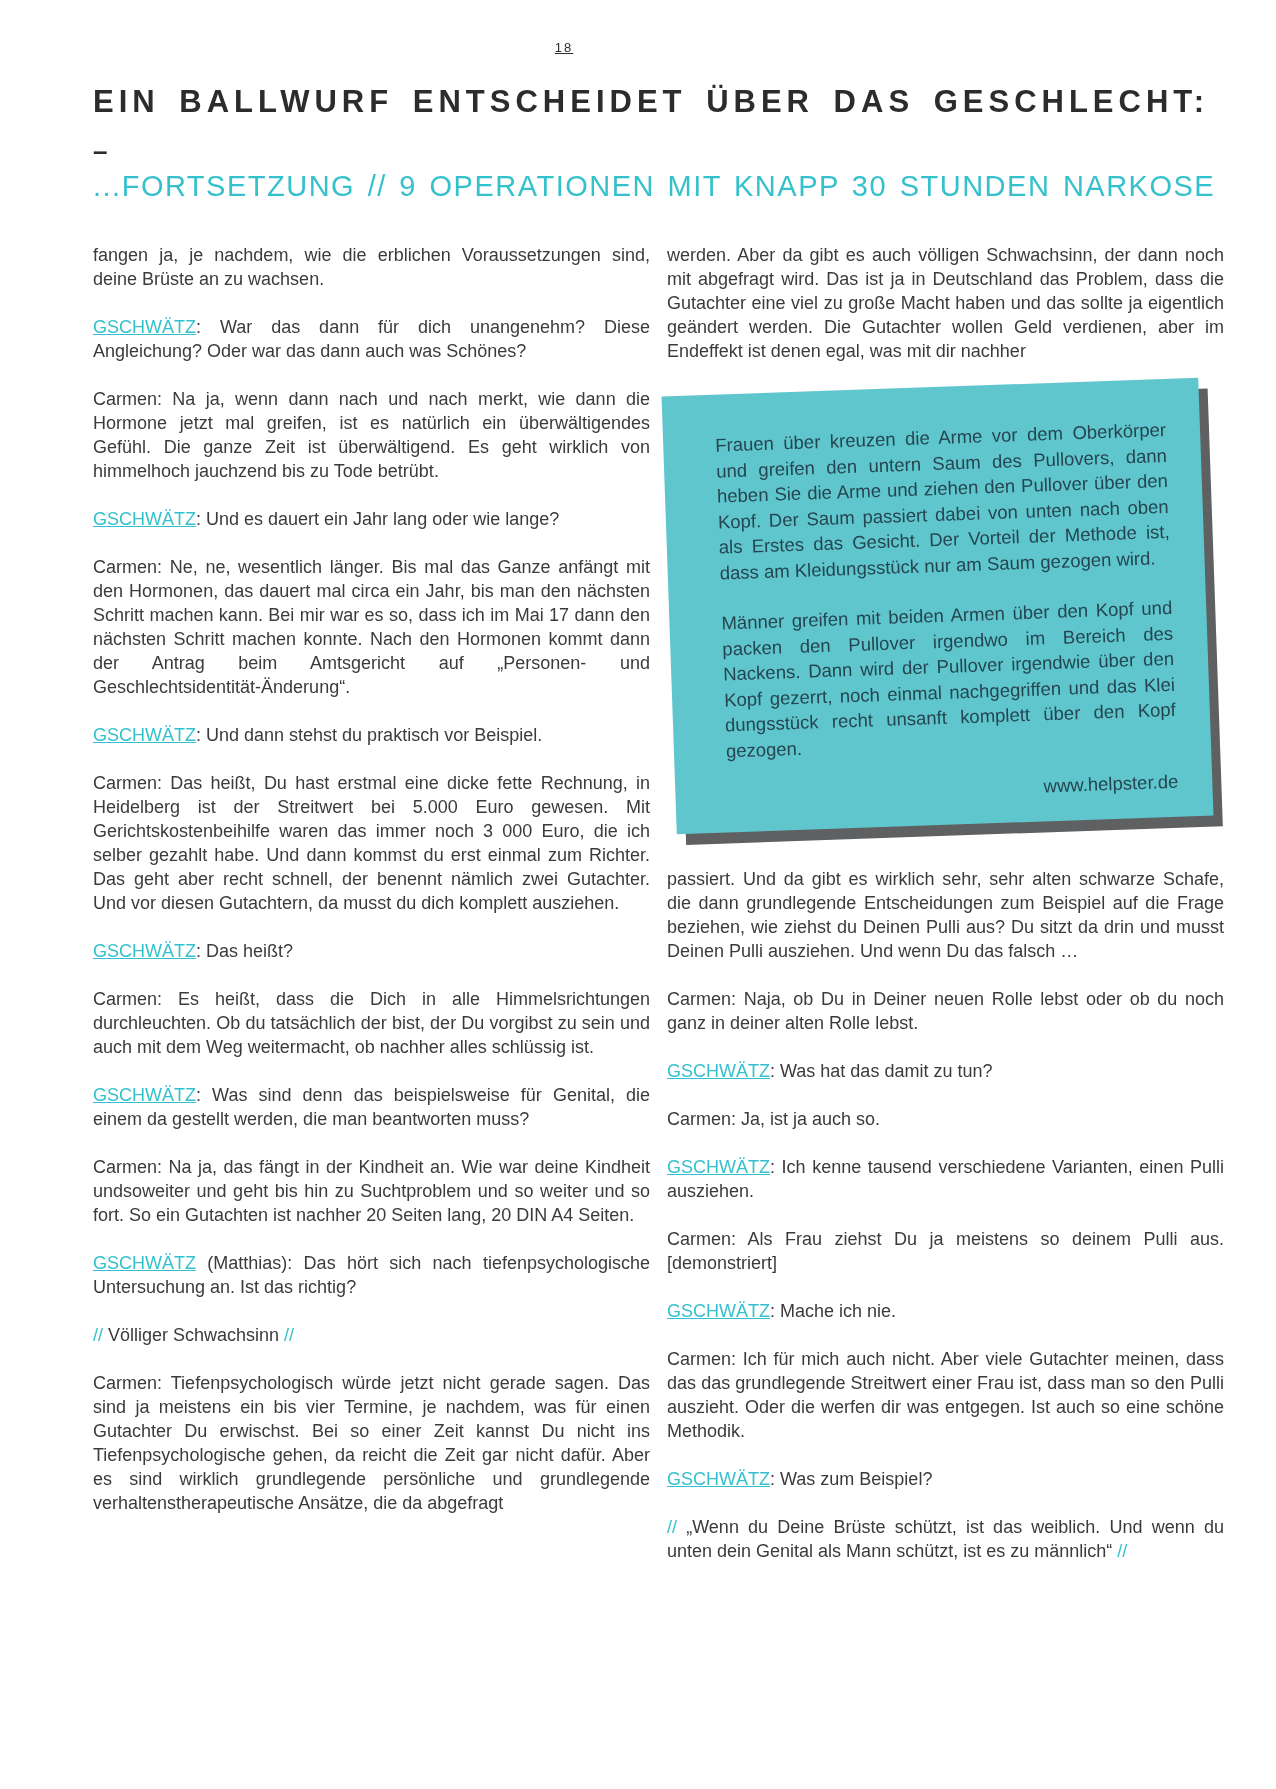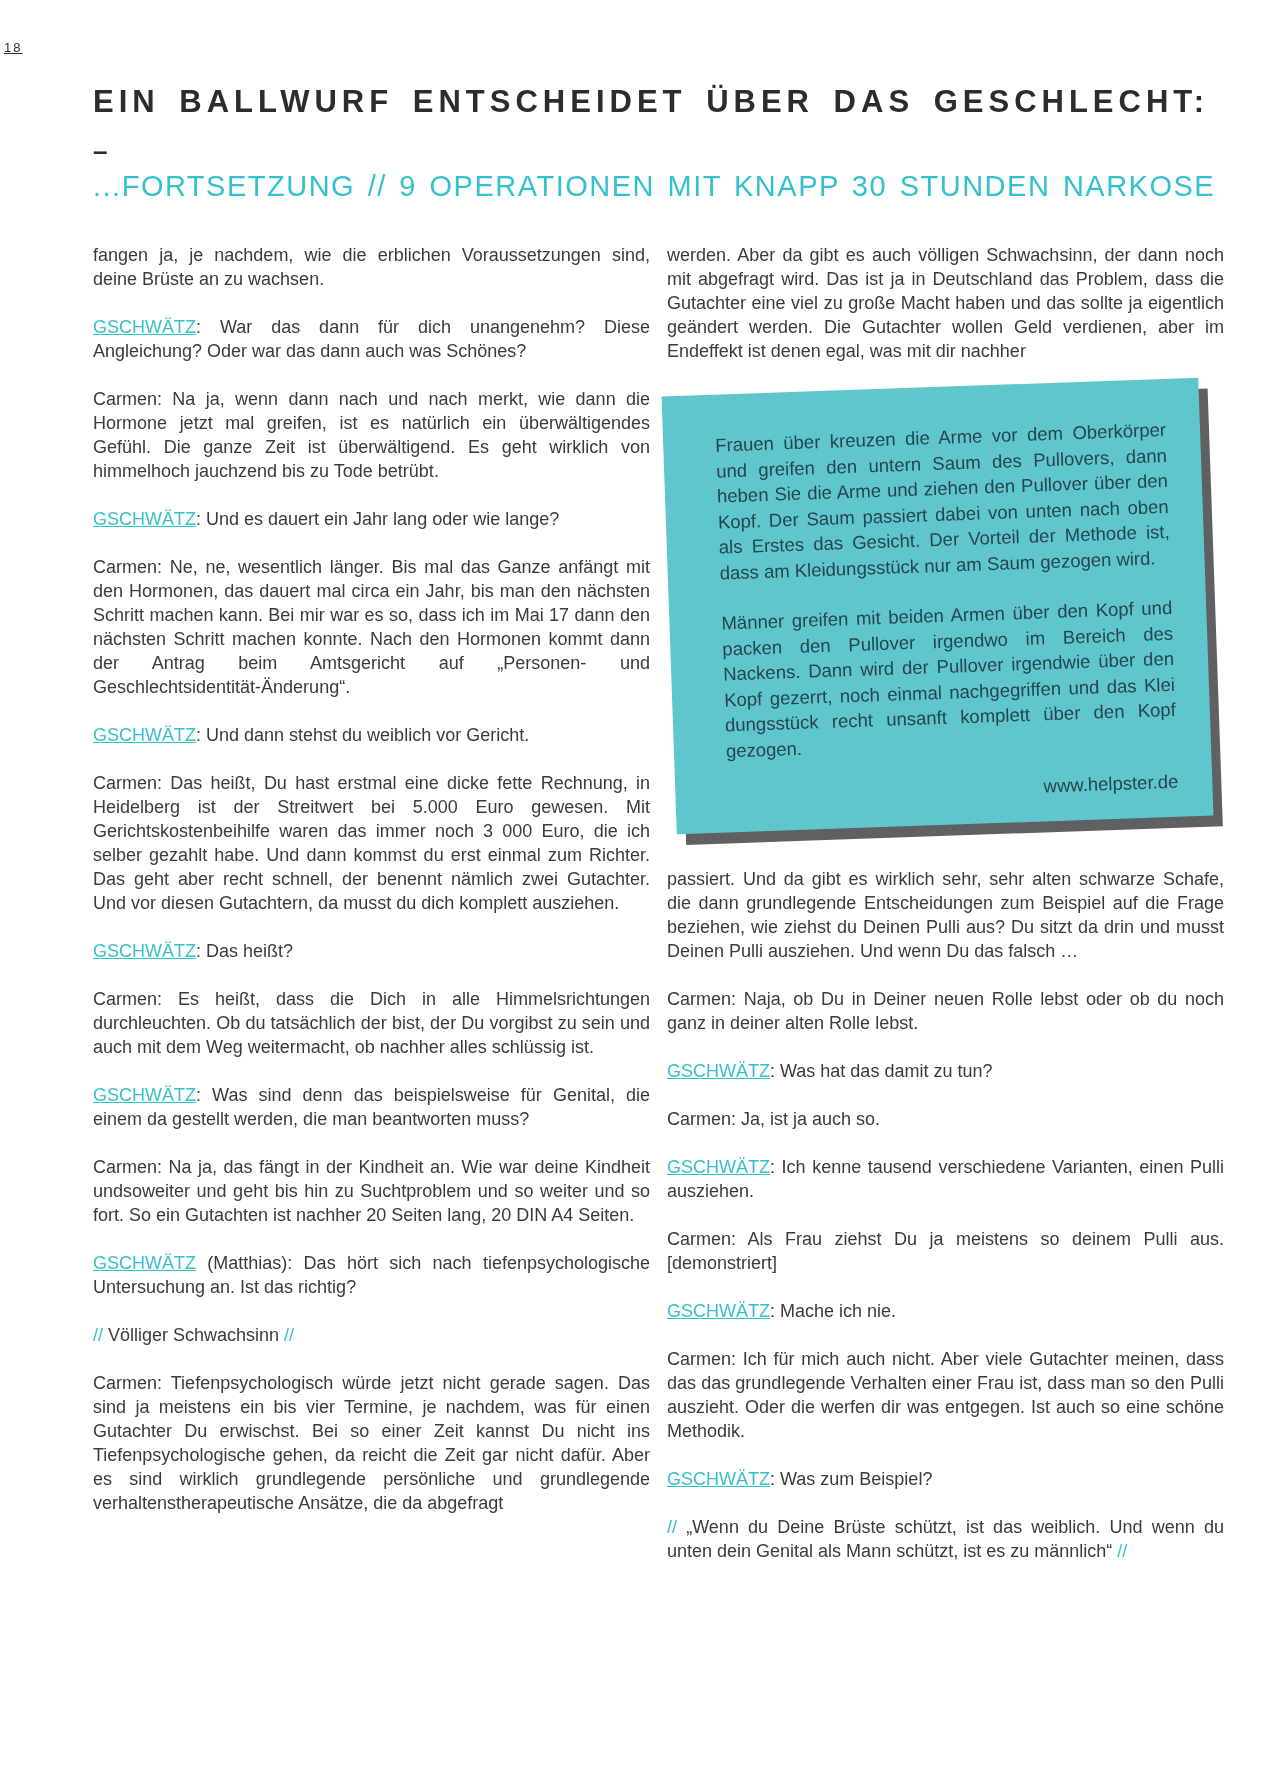--- a/index.html
+++ b/index.html
@@ -13,22 +13,22 @@
   html,body{margin:0;padding:0;background:#ffffff;}
   .page{
     position:relative;
     width:1276px;height:1789px;
     background:#ffffff;
     font-family:"Liberation Sans", sans-serif;
     color:var(--body-text);
     overflow:hidden;
   }
   .pagenum{
-    position:absolute;top:40px;left:4px;right:160px;
-    text-align:left;
+    position:absolute;top:40px;left:12px;right:160px;
+    text-align:center;
     font-size:13px;letter-spacing:2px;
     color:#2e2e2e;text-decoration:underline;
   }
   .title{
     position:absolute;left:93px;top:84px;margin:0;
     font-size:31px;font-weight:700;
     letter-spacing:5px;word-spacing:6px;
     color:var(--title-color);
     white-space:nowrap;
   }
@@ -81,21 +81,21 @@
   <h1 class="title">EIN BALLWURF ENTSCHEIDET ÜBER DAS GESCHLECHT:</h1>
   <div class="dash">–</div>
   <h2 class="subtitle">...FORTSETZUNG // 9 OPERATIONEN MIT KNAPP 30 STUNDEN NARKOSE</h2>
 
   <div class="col col-left">
       <p class="para"><span class="plain">fangen ja, je nachdem, wie die erblichen Voraussetzungen sind, deine Brüste an zu wachsen.</span></p>
       <p class="para"><span class="speaker">GSCHWÄTZ</span><span class="plain">: War das dann für dich unangenehm? Diese Angleichung? Oder war das dann auch was Schönes?</span></p>
       <p class="para"><span class="plain">Carmen: Na ja, wenn dann nach und nach merkt, wie dann die Hormone jetzt mal greifen, ist es natürlich ein überwältigendes Gefühl. Die ganze Zeit ist überwältigend. Es geht wirklich von himmelhoch jauchzend bis zu Tode betrübt.</span></p>
       <p class="para"><span class="speaker">GSCHWÄTZ</span><span class="plain">: Und es dauert ein Jahr lang oder wie lange?</span></p>
       <p class="para"><span class="plain">Carmen: Ne, ne, wesentlich länger. Bis mal das Ganze anfängt mit den Hormonen, das dauert mal circa ein Jahr, bis man den nächsten Schritt machen kann. Bei mir war es so, dass ich im Mai 17 dann den nächsten Schritt machen konnte. Nach den Hormonen kommt dann der Antrag beim Amtsgericht auf „Personen- und Geschlechtsidentität-Änderung“.</span></p>
-      <p class="para"><span class="speaker">GSCHWÄTZ</span><span class="plain">: Und dann stehst du weiblich vor Gericht.</span></p>
+      <p class="para"><span class="speaker">GSCHWÄTZ</span><span class="plain">: Und dann stehst du praktisch vor Beispiel.</span></p>
       <p class="para"><span class="plain">Carmen: Das heißt, Du hast erstmal eine dicke fette Rechnung, in Heidelberg ist der Streitwert bei 5.000 Euro gewesen. Mit Gerichtskostenbeihilfe waren das immer noch 3 000 Euro, die ich selber gezahlt habe. Und dann kommst du erst einmal zum Richter. Das geht aber recht schnell, der benennt nämlich zwei Gutachter. Und vor diesen Gutachtern, da musst du dich komplett ausziehen.</span></p>
       <p class="para"><span class="speaker">GSCHWÄTZ</span><span class="plain">: Das heißt?</span></p>
       <p class="para"><span class="plain">Carmen: Es heißt, dass die Dich in alle Himmelsrichtungen durchleuchten. Ob du tatsächlich der bist, der Du vorgibst zu sein und auch mit dem Weg weitermacht, ob nachher alles schlüssig ist.</span></p>
       <p class="para"><span class="speaker">GSCHWÄTZ</span><span class="plain">: Was sind denn das beispielsweise für Genital, die einem da gestellt werden, die man beantworten muss?</span></p>
       <p class="para"><span class="plain">Carmen: Na ja, das fängt in der Kindheit an. Wie war deine Kindheit undsoweiter und geht bis hin zu Suchtproblem und so weiter und so fort. So ein Gutachten ist nachher 20 Seiten lang, 20 DIN A4 Seiten.</span></p>
       <p class="para"><span class="speaker">GSCHWÄTZ</span><span class="plain"> (Matthias): Das hört sich nach tiefenpsychologische Untersuchung an. Ist das richtig?</span></p>
       <p class="para"><span class="slash">// </span><span class="plain">Völliger Schwachsinn </span><span class="slash">//</span></p>
       <p class="para"><span class="plain">Carmen: Tiefenpsychologisch würde jetzt nicht gerade sagen. Das sind ja meistens ein bis vier Termine, je nachdem, was für einen Gutachter Du erwischst. Bei so einer Zeit kannst Du nicht ins Tiefenpsychologische gehen, da reicht die Zeit gar nicht dafür. Aber es sind wirklich grundlegende persönliche und grundlegende verhaltenstherapeutische Ansätze, die da abgefragt</span></p>
     </div>
 
@@ -111,18 +111,18 @@
       <div class="attribution">www.helpster.de</div>
     </div>
     <div>
         <p class="para"><span class="plain">passiert. Und da gibt es wirklich sehr, sehr alten schwarze Schafe, die dann grundlegende Entscheidungen zum Beispiel auf die Frage beziehen, wie ziehst du Deinen Pulli aus? Du sitzt da drin und musst Deinen Pulli ausziehen. Und wenn Du das falsch …</span></p>
         <p class="para"><span class="plain">Carmen: Naja, ob Du in Deiner neuen Rolle lebst oder ob du noch ganz in deiner alten Rolle lebst.</span></p>
         <p class="para"><span class="speaker">GSCHWÄTZ</span><span class="plain">: Was hat das damit zu tun?</span></p>
         <p class="para"><span class="plain">Carmen: Ja, ist ja auch so.</span></p>
         <p class="para"><span class="speaker">GSCHWÄTZ</span><span class="plain">: Ich kenne tausend verschiedene Varianten, einen Pulli ausziehen.</span></p>
         <p class="para"><span class="plain">Carmen: Als Frau ziehst Du ja meistens so deinem Pulli aus. [demonstriert]</span></p>
         <p class="para"><span class="speaker">GSCHWÄTZ</span><span class="plain">: Mache ich nie.</span></p>
-        <p class="para"><span class="plain">Carmen: Ich für mich auch nicht. Aber viele Gutachter meinen, dass das das grundlegende Verhalten einer Frau ist, dass man so den Pulli auszieht. Oder die werfen dir was entgegen. Ist auch so eine schöne Methodik.</span></p>
+        <p class="para"><span class="plain">Carmen: Ich für mich auch nicht. Aber viele Gutachter meinen, dass das das grundlegende Streitwert einer Frau ist, dass man so den Pulli auszieht. Oder die werfen dir was entgegen. Ist auch so eine schöne Methodik.</span></p>
         <p class="para"><span class="speaker">GSCHWÄTZ</span><span class="plain">: Was zum Beispiel?</span></p>
         <p class="para"><span class="slash">// </span><span class="plain">„Wenn du Deine Brüste schützt, ist das weiblich. Und wenn du unten dein Genital als Mann schützt, ist es zu männlich“ </span><span class="slash">//</span></p>
       </div>
   </div>
 </div>
 
 </body></html>

